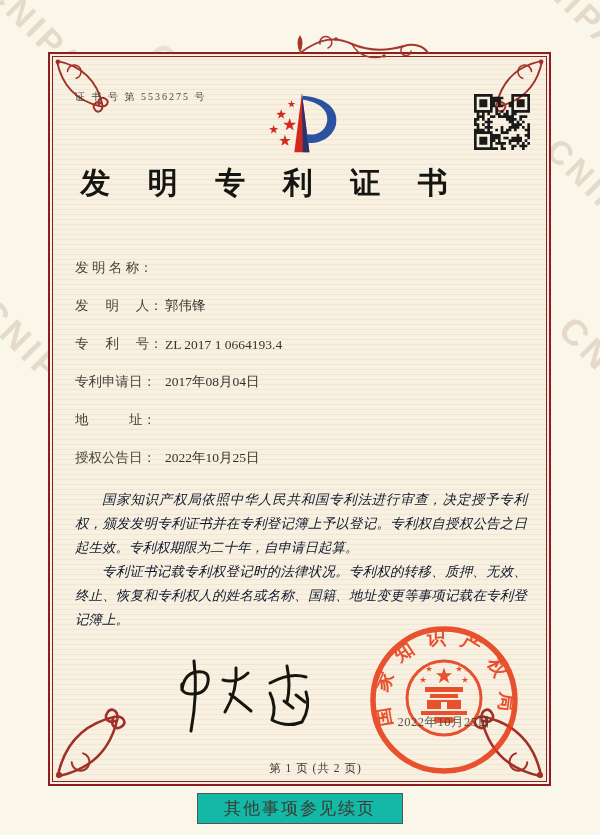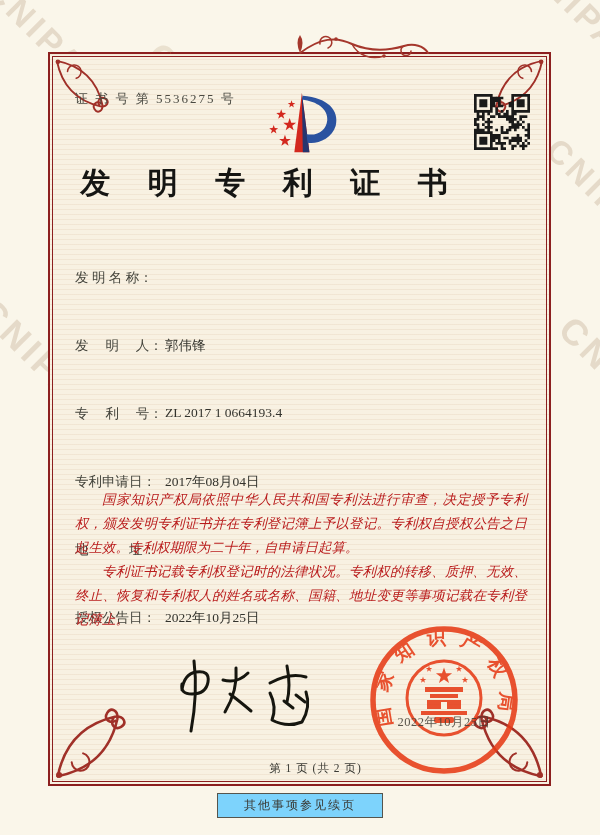--- a/index.html
+++ b/index.html
@@ -36,50 +36,50 @@
   .frame::after{
     content:""; position:absolute; inset:2px; border:1px solid #8c1f1f; pointer-events:none;
   }
   .ornament-top{position:absolute; z-index:2; left:170px; top:29px; width:260px; height:48px;}
   .corner{position:absolute; z-index:2; width:58px; height:58px;}
   .corner.tl{left:54px;  top:58px;}
   .corner.tr{right:55px; top:58px;  transform:scaleX(-1);}
   .corner.bl{left:54px;  bottom:55px; width:76px;height:76px; transform:scaleY(-1);}
   .corner.br{right:55px; bottom:55px; width:76px;height:76px; transform:rotate(180deg);}
   
-  .cert-no{position:absolute; z-index:2; left:75px; top:90px; font-size:13px;
+  .cert-no{position:absolute; z-index:2; left:75px; top:90px; font-size:10px;
            letter-spacing:2px; color:#4a4a42;}
   .logo{position:absolute; z-index:2; left:253px; top:88px; width:94px; height:70px;}
   .qr{position:absolute; z-index:2; left:473px; top:94px; width:58px; height:56px;}
   .title{
     position:absolute; z-index:2; left:48px; top:163px; width:432px;
     text-align:center; font-size:30px; font-weight:bold; color:#151513;
     letter-spacing:15px; text-indent:15px;
   }
   .fields{position:absolute; z-index:2; left:75px; top:239px; width:455px; font-size:13.5px;}
-  .frow{display:flex; height:38px; align-items:flex-start; position:relative; color:#3a3a34;margin-top:30px;}
+  .frow{display:flex; height:38px; align-items:flex-end; position:relative; color:#3a3a34;}
   .flabel{flex:0 0 90px; white-space:nowrap; color:#44443c;}
   .fvalue{white-space:nowrap; color:#33332d;}
   .grant2{position:absolute; left:253px; top:0; display:flex;}
   .body-text{
     position:absolute; z-index:2; left:75px; top:488px; width:452px;
-    font-size:13.5px; line-height:24px; text-align:justify; color:#b91c1c;
+    font-size:13.5px; line-height:24px; text-align:justify; color:#0f172a;
     font-style:italic;
   }
   .body-text p{margin:0; text-indent:2em;}
   .officer{position:absolute; z-index:2; left:85px; top:676px; font-size:14.5px;
            line-height:27px; color:#262620; letter-spacing:2px;}
   .sign{position:absolute; z-index:3; left:158px; top:656px; width:175px; height:82px;}
   .seal{position:absolute; z-index:4; left:364px; top:620px; width:160px; height:160px; opacity:0.95;}
   .page-info{position:absolute; z-index:2; left:48px; top:761px; width:503px;
              text-align:center; font-size:11.5px; color:#3a3a34; letter-spacing:1px;margin-left:16px;}
   .cont-note{
     position:absolute; z-index:2; left:50%; transform:translateX(-50%); top:793px;
-    border:1px solid #55554d; padding:3px 26px; font-size:12px; color:#3a3a34;
-    letter-spacing:2px; background:#7dd3fc;
+    border:1px solid #55554d; padding:3px 26px; font-size:17px; color:#3a3a34;
+    letter-spacing:2px; background:#14b8a6;
   }
 </style>
 </head>
 <body>
 
 <div class="page">
 
   <svg width="0" height="0" style="position:absolute" aria-hidden="true">
     <defs>
       <path id="star" d="M0,-10 L2.35,-3.24 L9.51,-3.09 L3.8,1.24 L5.88,8.09 L0,4 L-5.88,8.09 L-3.8,1.24 L-9.51,-3.09 L-2.35,-3.24 Z"></path>

